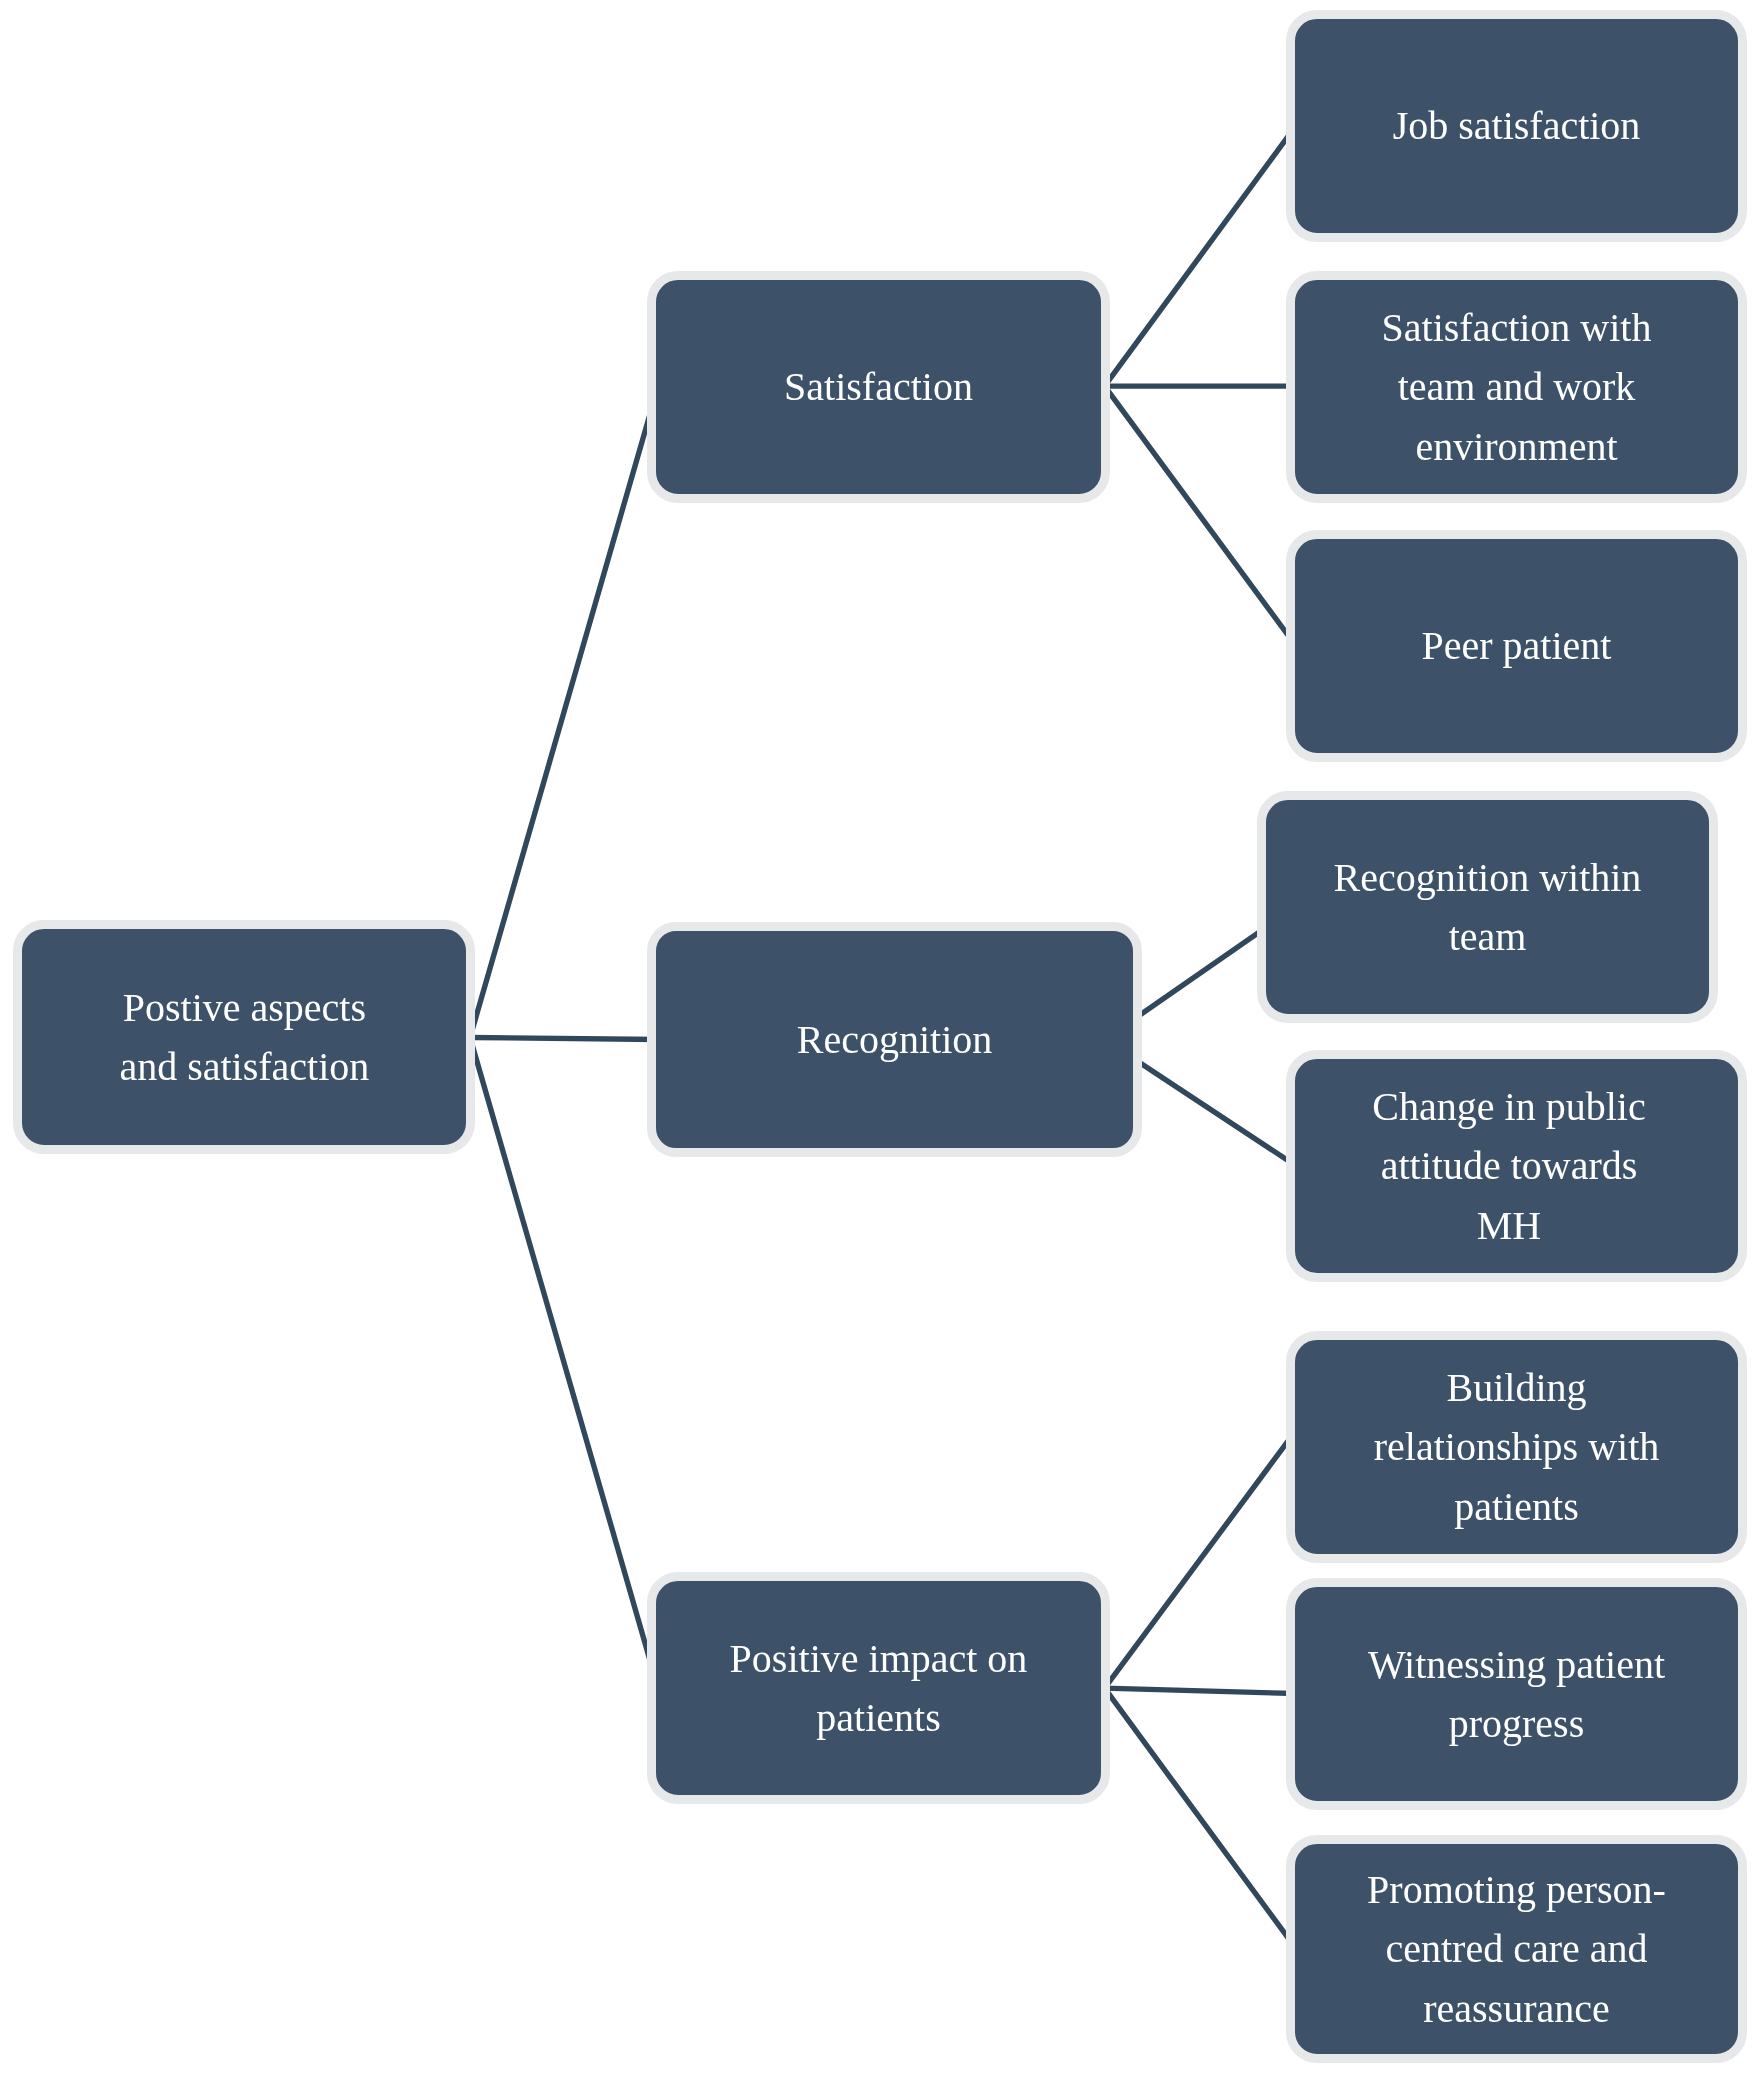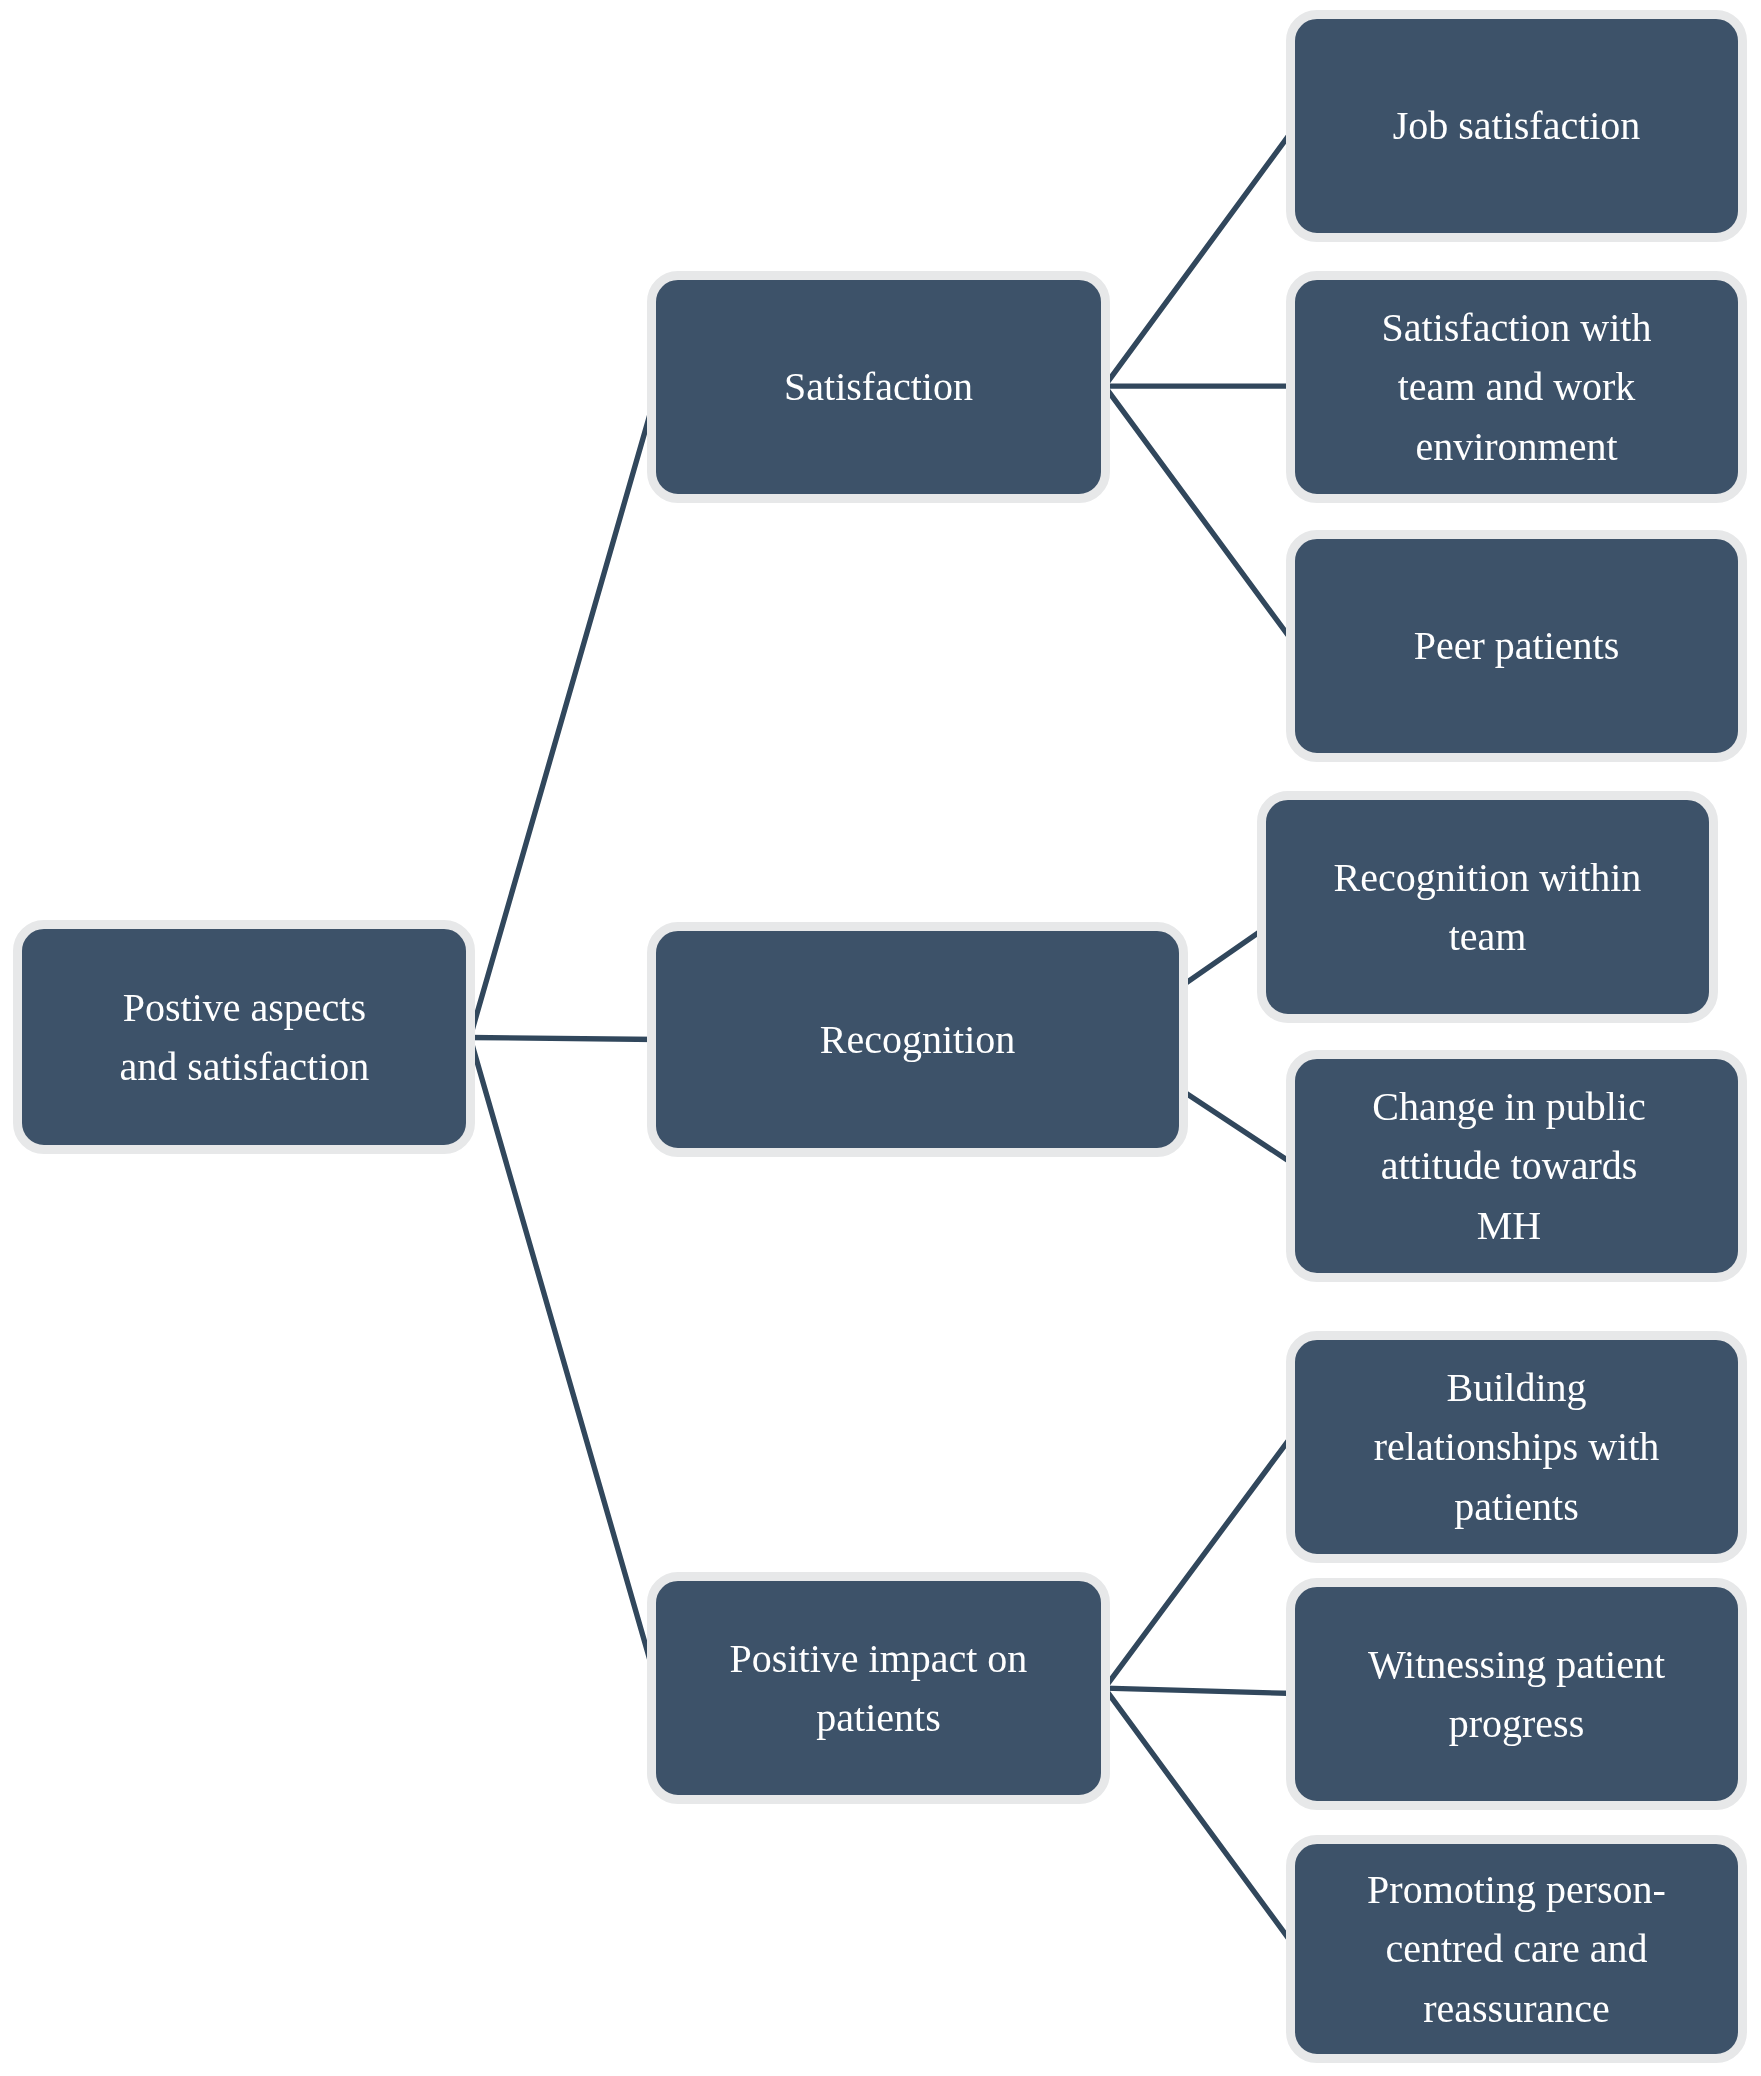--- a/index.html
+++ b/index.html
@@ -68,41 +68,41 @@
 
   <div class="node" style="left:13.4px; top:920px; width:462px; height:234px;">
     <span class="node-label">Postive aspects
 and satisfaction</span>
   </div>
 
   <div class="node" style="left:647px; top:271px; width:463px; height:232px;">
     <span class="node-label">Satisfaction</span>
   </div>
 
-  <div class="node" style="left:647px; top:922px; width:541px; height:235px;">
+  <div class="node" style="left:647px; top:922px; width:495px; height:235px;border-radius:29px;">
     <span class="node-label">Recognition</span>
   </div>
 
   <div class="node" style="left:647px; top:1572px; width:463px; height:232px;">
     <span class="node-label">Positive impact on
 patients</span>
   </div>
 
   <div class="node" style="left:1286px; top:10px; width:461px; height:232px;">
     <span class="node-label">Job satisfaction</span>
   </div>
 
   <div class="node" style="left:1286px; top:271px; width:461px; height:232px;">
     <span class="node-label">Satisfaction with
 team and work
 environment</span>
   </div>
 
   <div class="node" style="left:1286px; top:530px; width:461px; height:232px;">
-    <span class="node-label">Peer patients</span>
+    <span class="node-label">Peer patient</span>
   </div>
 
   <div class="node" style="left:1257px; top:791px; width:461px; height:232px;">
     <span class="node-label">Recognition within
 team</span>
   </div>
 
   <div class="node" style="left:1286px; top:1050px; width:461px; height:232px;padding-left:12px;">
     <span class="node-label">Change in public
 attitude towards

